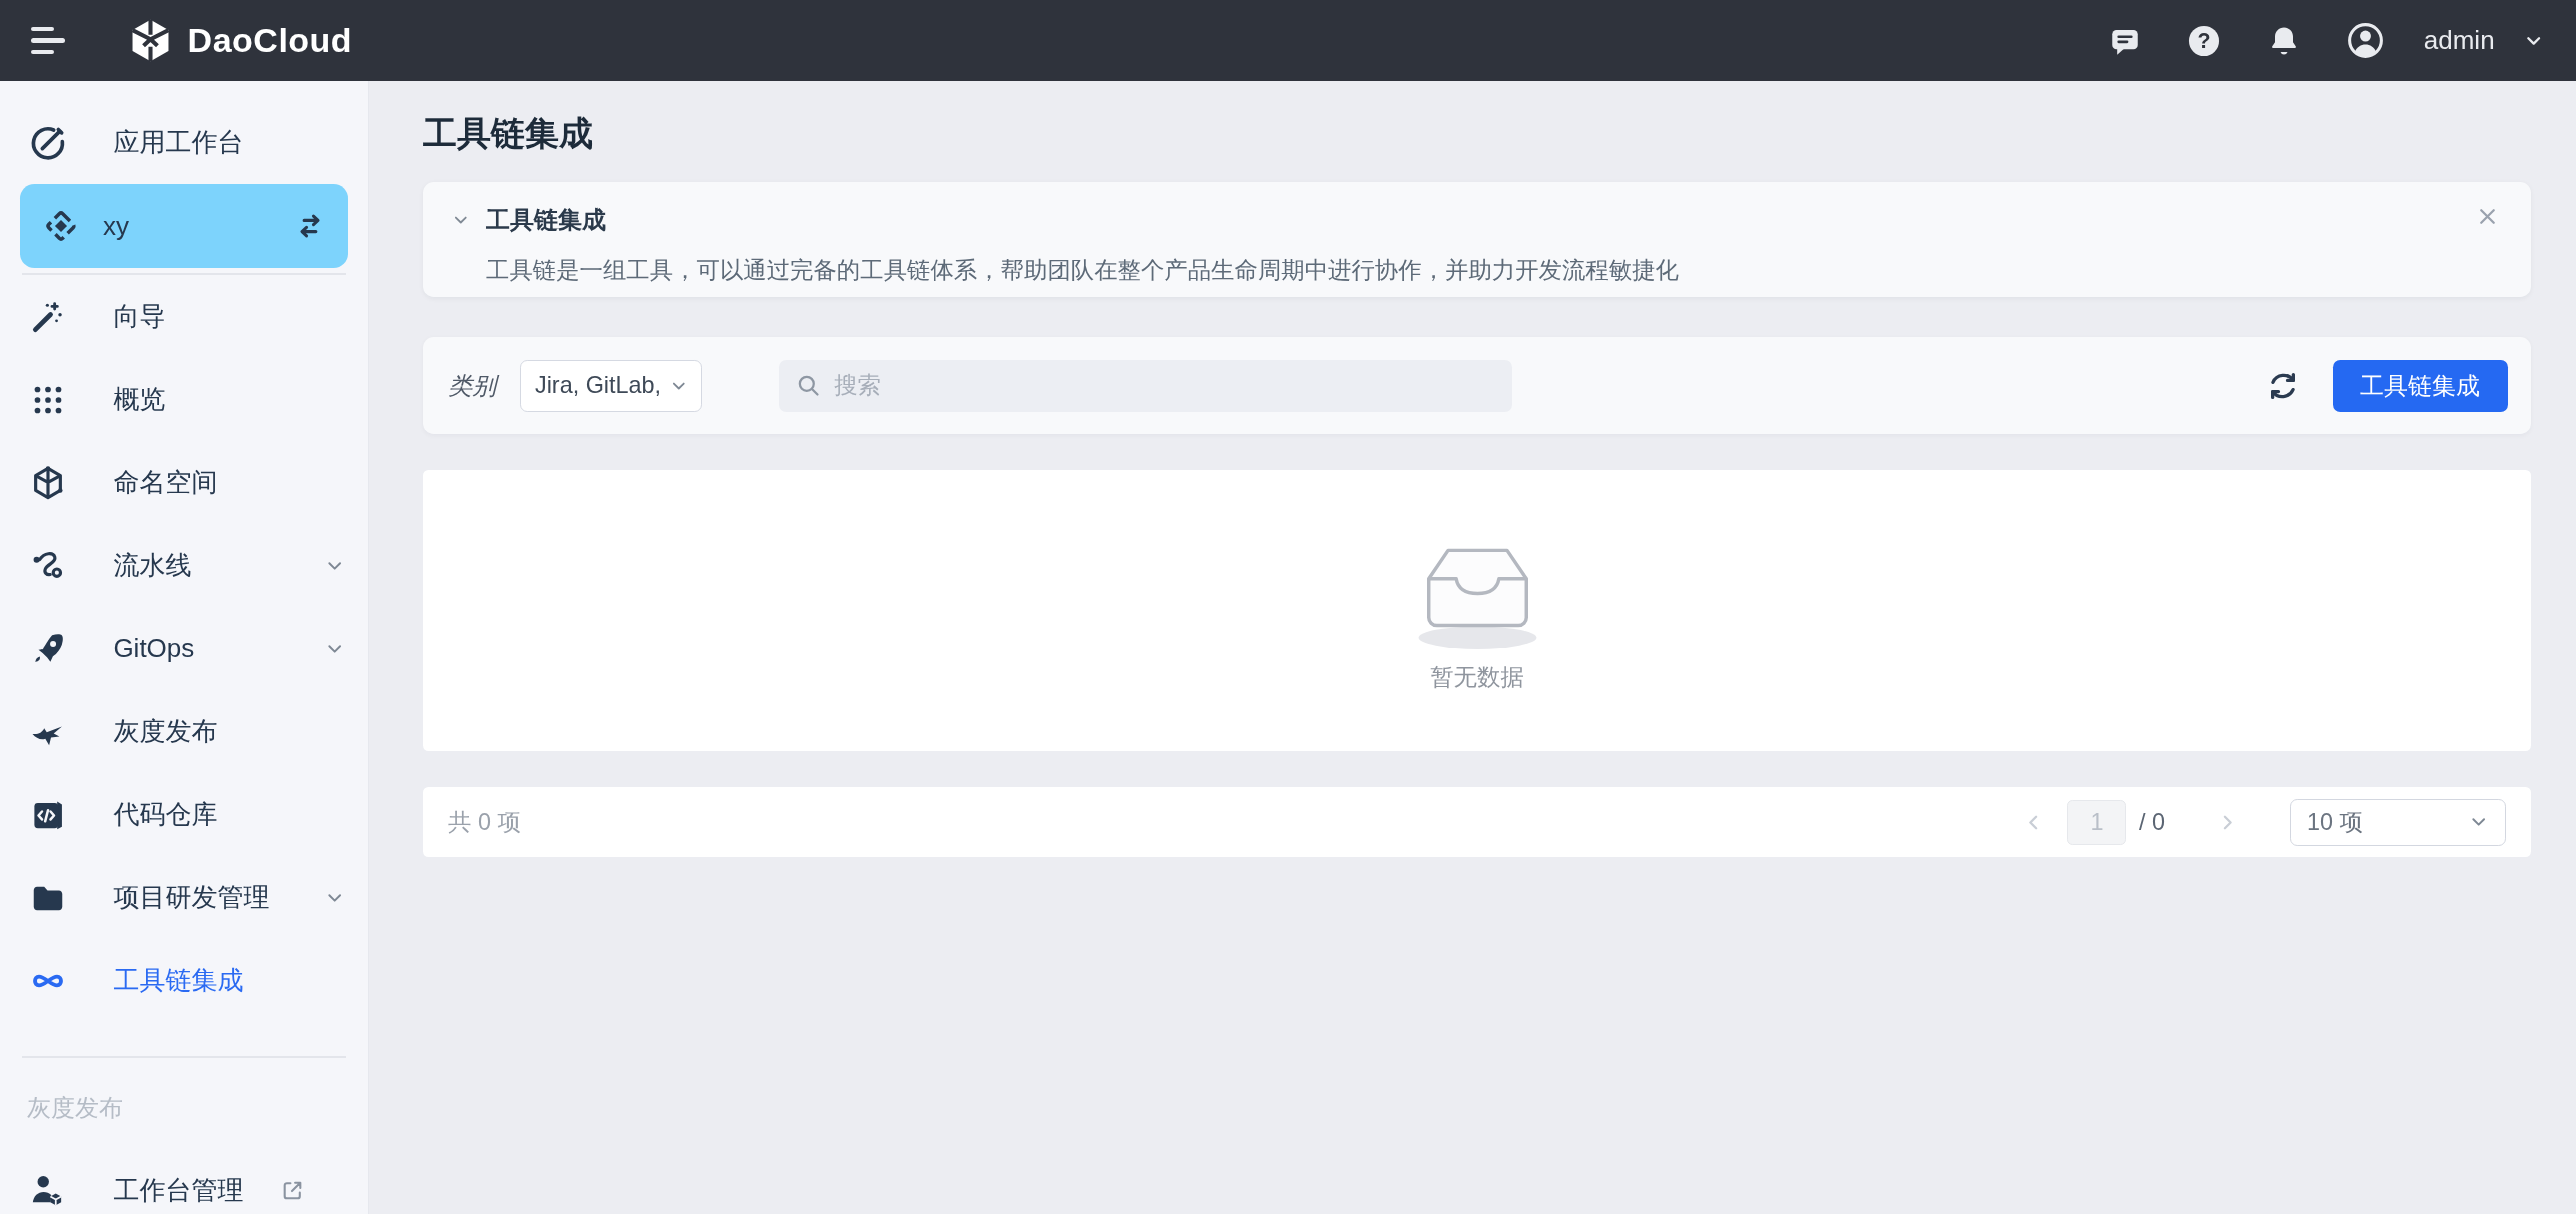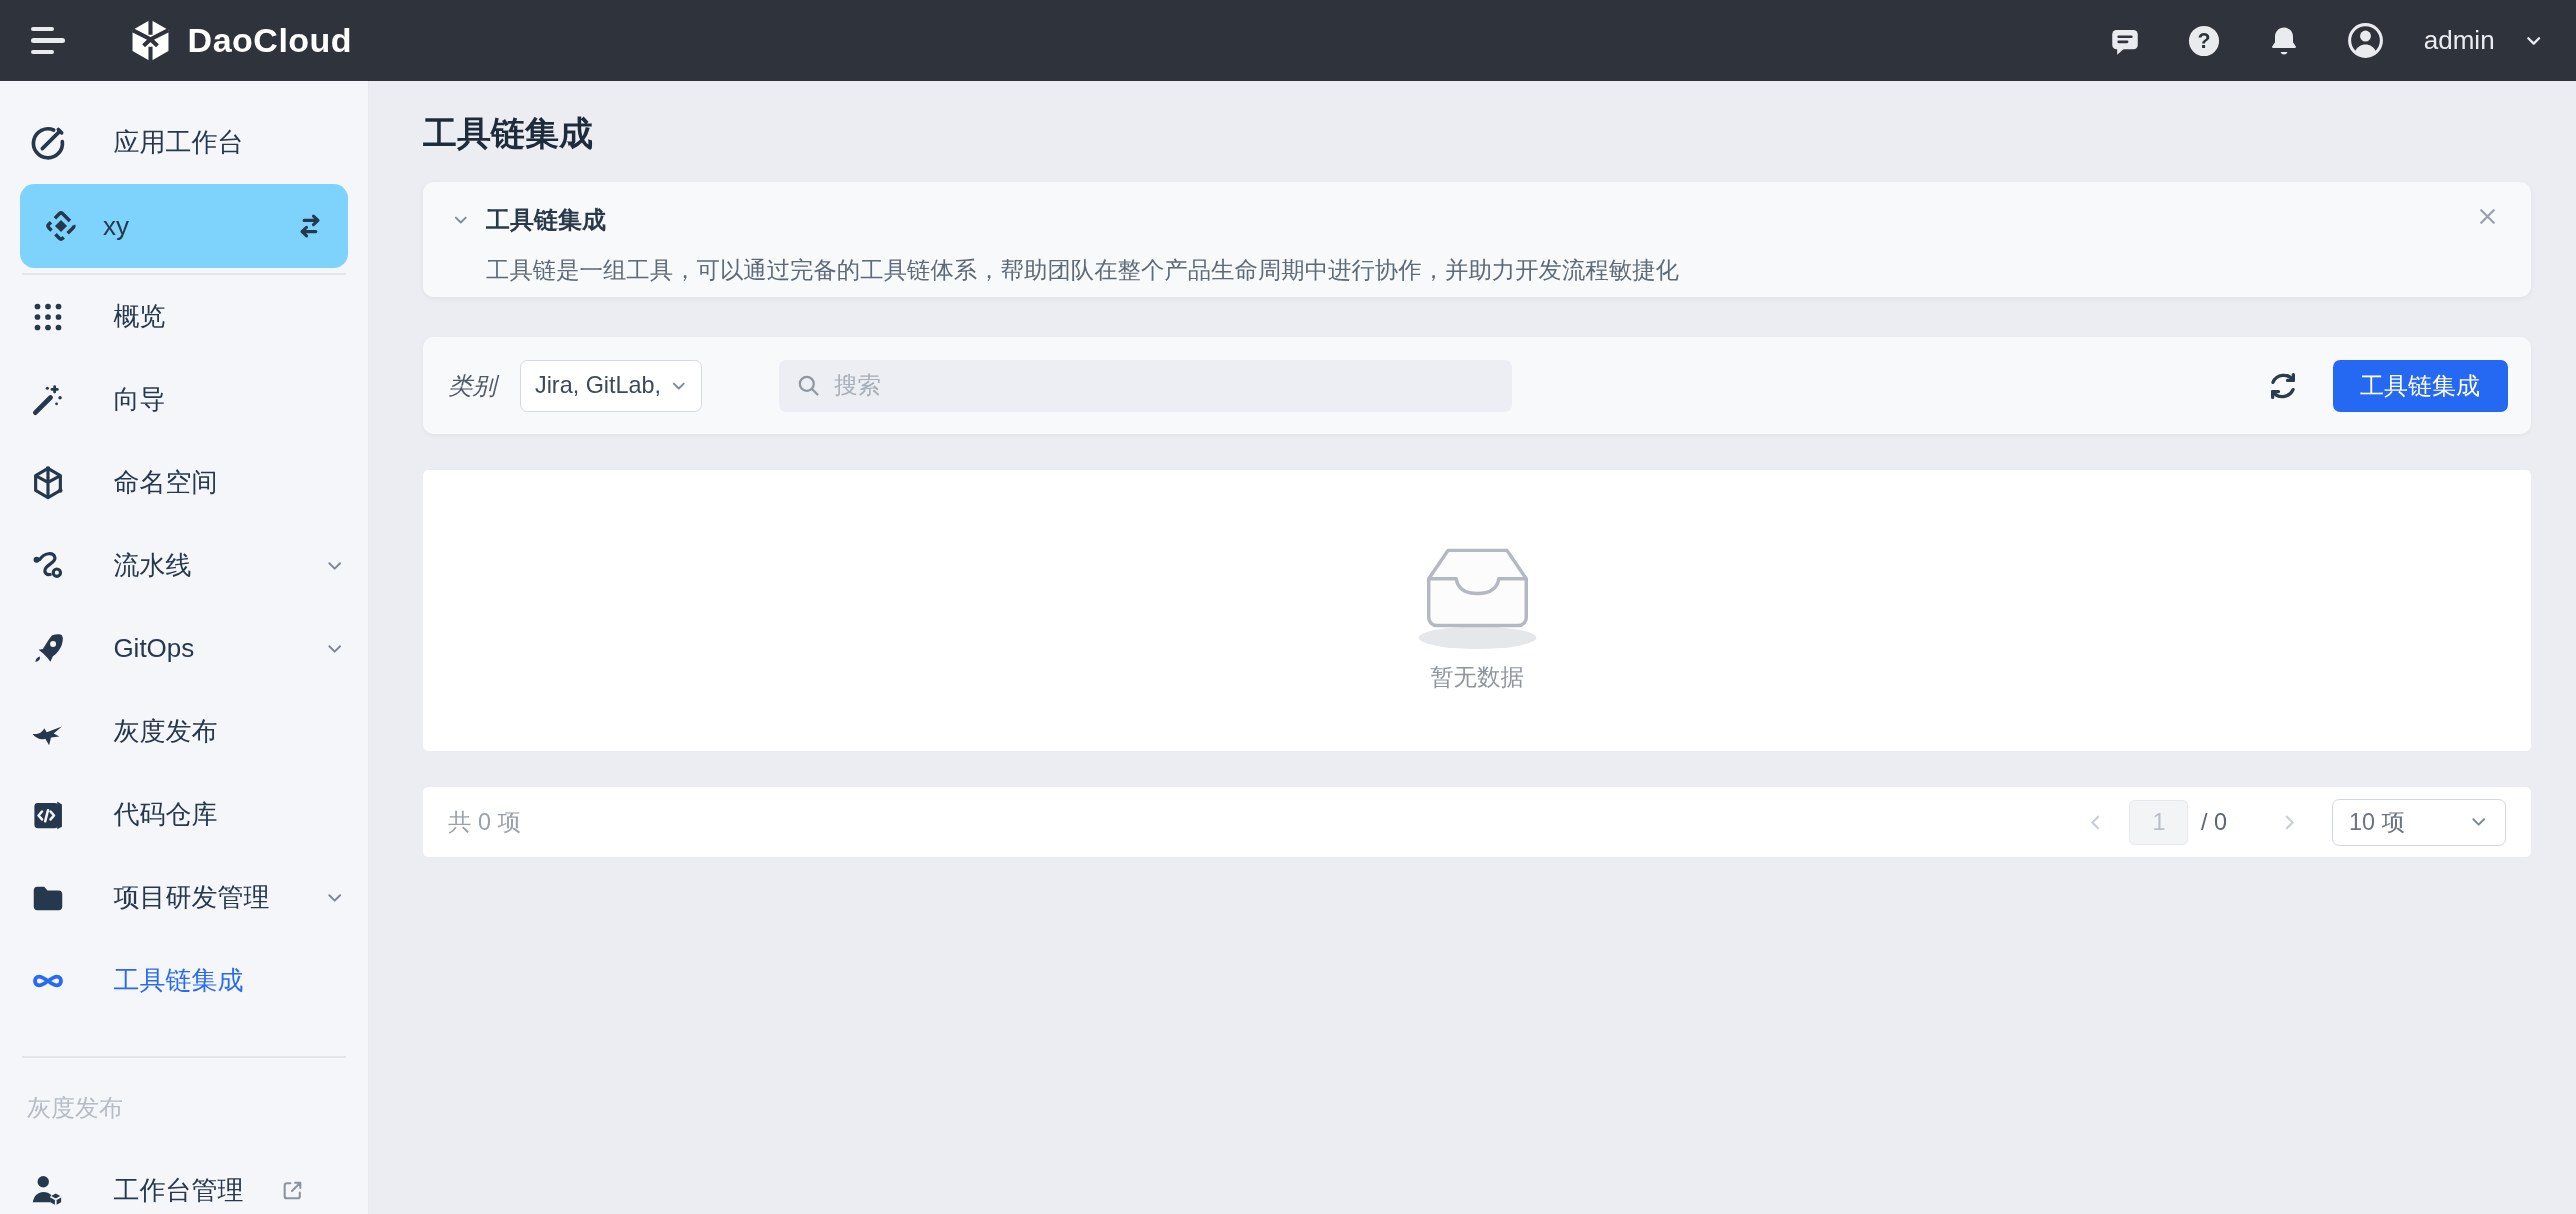--- a/index.html
+++ b/index.html
@@ -121,21 +121,21 @@
   .pg-right { margin-left:auto; display:flex; align-items:center; }
   .pg-arrow { color:#c9ced6; cursor:default; }
   .page-input {
     width: 59px; height: 45px; margin-left: 21.6px; background:#f3f4f6;
     border: 1.8px solid #e6e8ec; border-radius: 5.4px; text-align:center;
     font-size: 23.4px; color:#b9bfc8; font-family:inherit; outline:none;
   }
   .page-count { margin-left: 12.6px; font-size: 23.4px; color:#5b6573; }
   .pg-next { margin-left: 50px; }
   .size-select {
-    margin-left: 30px; width: 174px; height: 47px; background:#fff;
+    margin-left: 50px; width: 216px; height: 47px; background:#fff;
     border: 1.8px solid #d3d7e0; border-radius: 7.2px;
     display:flex; align-items:center; padding: 0 14.4px 0 16px;
     font-size: 23.4px; color:#6b7480; cursor:pointer;
   }
   .size-select .sel-caret { margin-left:auto; color:#7e8894; }
 </style>
 </head>
 <body>
 
 <div class="topbar">
@@ -216,46 +216,46 @@
           <path d="M14.6 4.6l3.4 3.2-3.4 3.2M17.6 7.8H7.6"></path>
           <path d="M9.4 19.4L6 16.2l3.4-3.2M6.4 16.2h10"></path>
         </svg>
       </span>
     </div>
 
     <div class="side-divider"></div>
 
     <div class="side-item">
       <span class="si-icon">
+        <svg width="38" height="38" viewBox="0 0 24 24" fill="none" stroke="currentColor" stroke-linecap="round">
+          <path d="M4 20L13.6 10.4" stroke-width="3"></path>
+          <path d="M16.2 3.6v3.4M14.5 5.3h3.4" stroke-width="1.8"></path>
+          <circle cx="19.6" cy="10.6" r="1.1" fill="currentColor" stroke="none"></circle>
+          <circle cx="11.6" cy="4.6" r="1" fill="currentColor" stroke="none"></circle>
+          <circle cx="17.4" cy="14.4" r=".9" fill="currentColor" stroke="none"></circle>
+        </svg>
+      </span>
+      <span class="si-label">向导</span>
+    </div>
+
+    <div class="side-item">
+      <span class="si-icon">
         <svg width="36" height="36" viewBox="0 0 24 24" fill="currentColor">
           <circle cx="5" cy="5" r="1.9"></circle>
             <circle cx="12" cy="5" r="1.9"></circle>
             <circle cx="19" cy="5" r="1.9"></circle>
           <circle cx="5" cy="12" r="1.9"></circle>
             <circle cx="12" cy="12" r="1.9"></circle>
             <circle cx="19" cy="12" r="1.9"></circle>
           <circle cx="5" cy="19" r="1.9"></circle>
             <circle cx="12" cy="19" r="1.9"></circle>
             <circle cx="19" cy="19" r="1.9"></circle>
         </svg>
       </span>
       <span class="si-label">概览</span>
-    </div>
-
-    <div class="side-item">
-      <span class="si-icon">
-        <svg width="38" height="38" viewBox="0 0 24 24" fill="none" stroke="currentColor" stroke-linecap="round">
-          <path d="M4 20L13.6 10.4" stroke-width="3"></path>
-          <path d="M16.2 3.6v3.4M14.5 5.3h3.4" stroke-width="1.8"></path>
-          <circle cx="19.6" cy="10.6" r="1.1" fill="currentColor" stroke="none"></circle>
-          <circle cx="11.6" cy="4.6" r="1" fill="currentColor" stroke="none"></circle>
-          <circle cx="17.4" cy="14.4" r=".9" fill="currentColor" stroke="none"></circle>
-        </svg>
-      </span>
-      <span class="si-label">向导</span>
     </div>
 
     <div class="side-item">
       <span class="si-icon">
         <svg width="38" height="38" viewBox="0 0 24 24" fill="none" stroke="currentColor" stroke-width="2" stroke-linejoin="round">
           <path d="M12 2.8l7.8 4.5v9.4L12 21.2l-7.8-4.5V7.3z"></path>
           <path d="M12 2.8v8.8M4.2 7.3l7.8 4.3 7.8-4.3M12 21.2v-9.6"></path>
           <circle cx="12" cy="2.8" r="1.4" fill="currentColor" stroke="none"></circle>
           <circle cx="19.8" cy="16.7" r="1.4" fill="currentColor" stroke="none"></circle>
         </svg>

